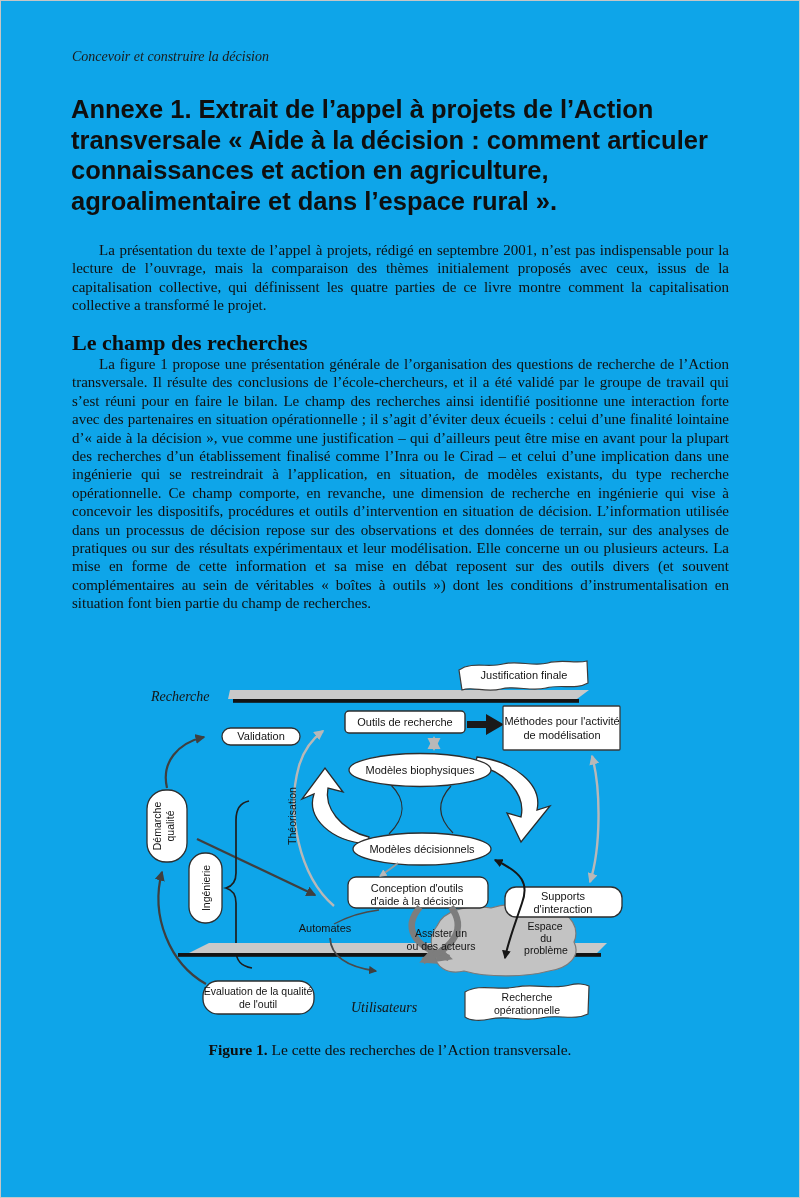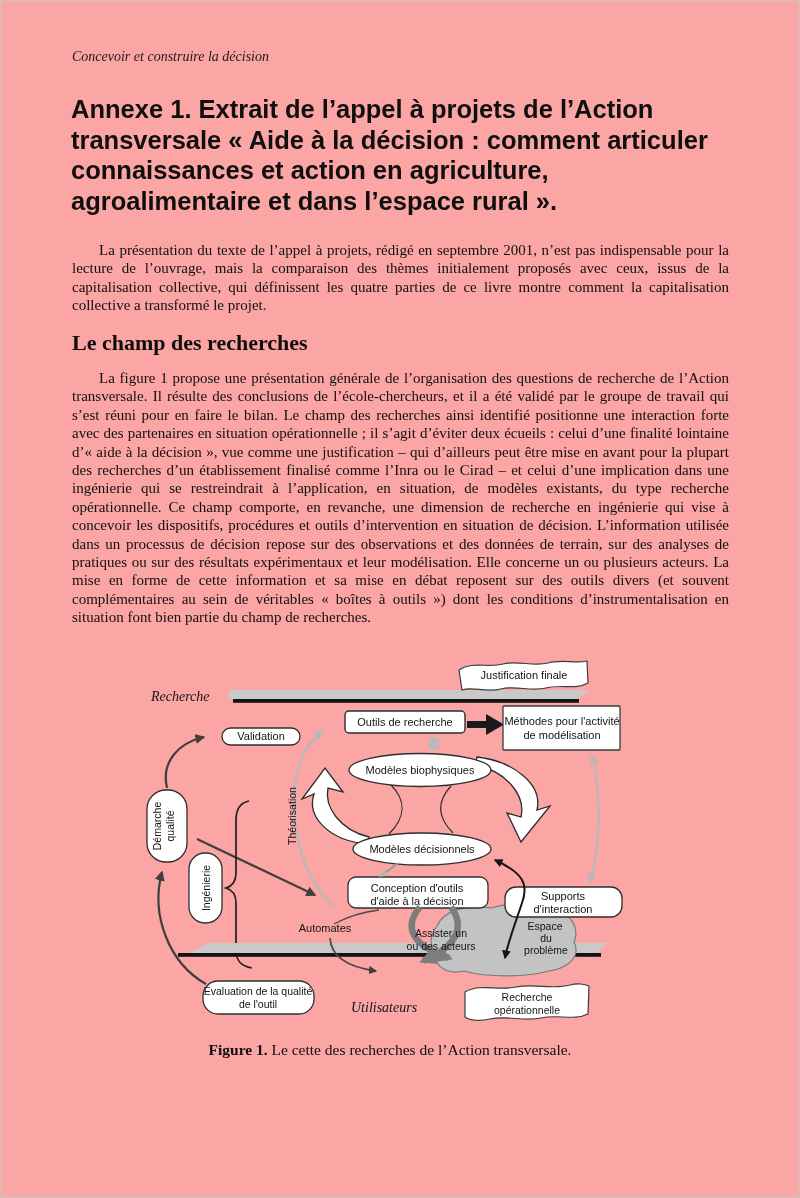--- a/index.html
+++ b/index.html
@@ -1,39 +1,39 @@
 <!DOCTYPE html>
 <html><head>
 <meta charset="utf-8">
 <style>
   html,body{margin:0;padding:0;}
   body{background:#777;}
   .page{
-    position:relative; width:800px; height:1198px; background:#fca5a5;
+    position:relative; width:800px; height:1198px; background:#0ea5e9;
     margin:0 auto; overflow:hidden;
     box-shadow: inset 0 0 0 1px #c6c6c6;
     font-family:"Liberation Serif", serif; color:#111;
   }
   .running-header{
     position:absolute; left:72px; top:49px; width:500px;
     font-style:italic; font-size:14px; color:#1a1a1a;
   }
   .doc-title{
     position:absolute; left:71px; top:94px; width:662px;
     font-family:"Liberation Sans", sans-serif;
     font-size:25.5px; line-height:30.5px; font-weight:700; color:#0f0f0f;
     letter-spacing:0px;
   }
   .para{
     position:absolute; left:72px; width:657px;
     font-size:15px; line-height:18.4px; text-align:justify; color:#101010;
   }
   .para .indent{display:inline-block; width:27px;}
   .p1{top:241px;}
-  .p2{top:369px;}
+  .p2{top:355px;}
   .section-heading{
     position:absolute; left:72px; top:330px; width:500px;
     font-size:22px; font-weight:bold; color:#0d0d0d;
   }
   .figure-svg{position:absolute; left:140px; top:650px;}
   .fig-caption{
     position:absolute; left:75px; top:1041px; width:630px;
     text-align:center; font-size:15.5px; color:#0f0f0f;
   }
   .fig-caption b{font-weight:bold;}

